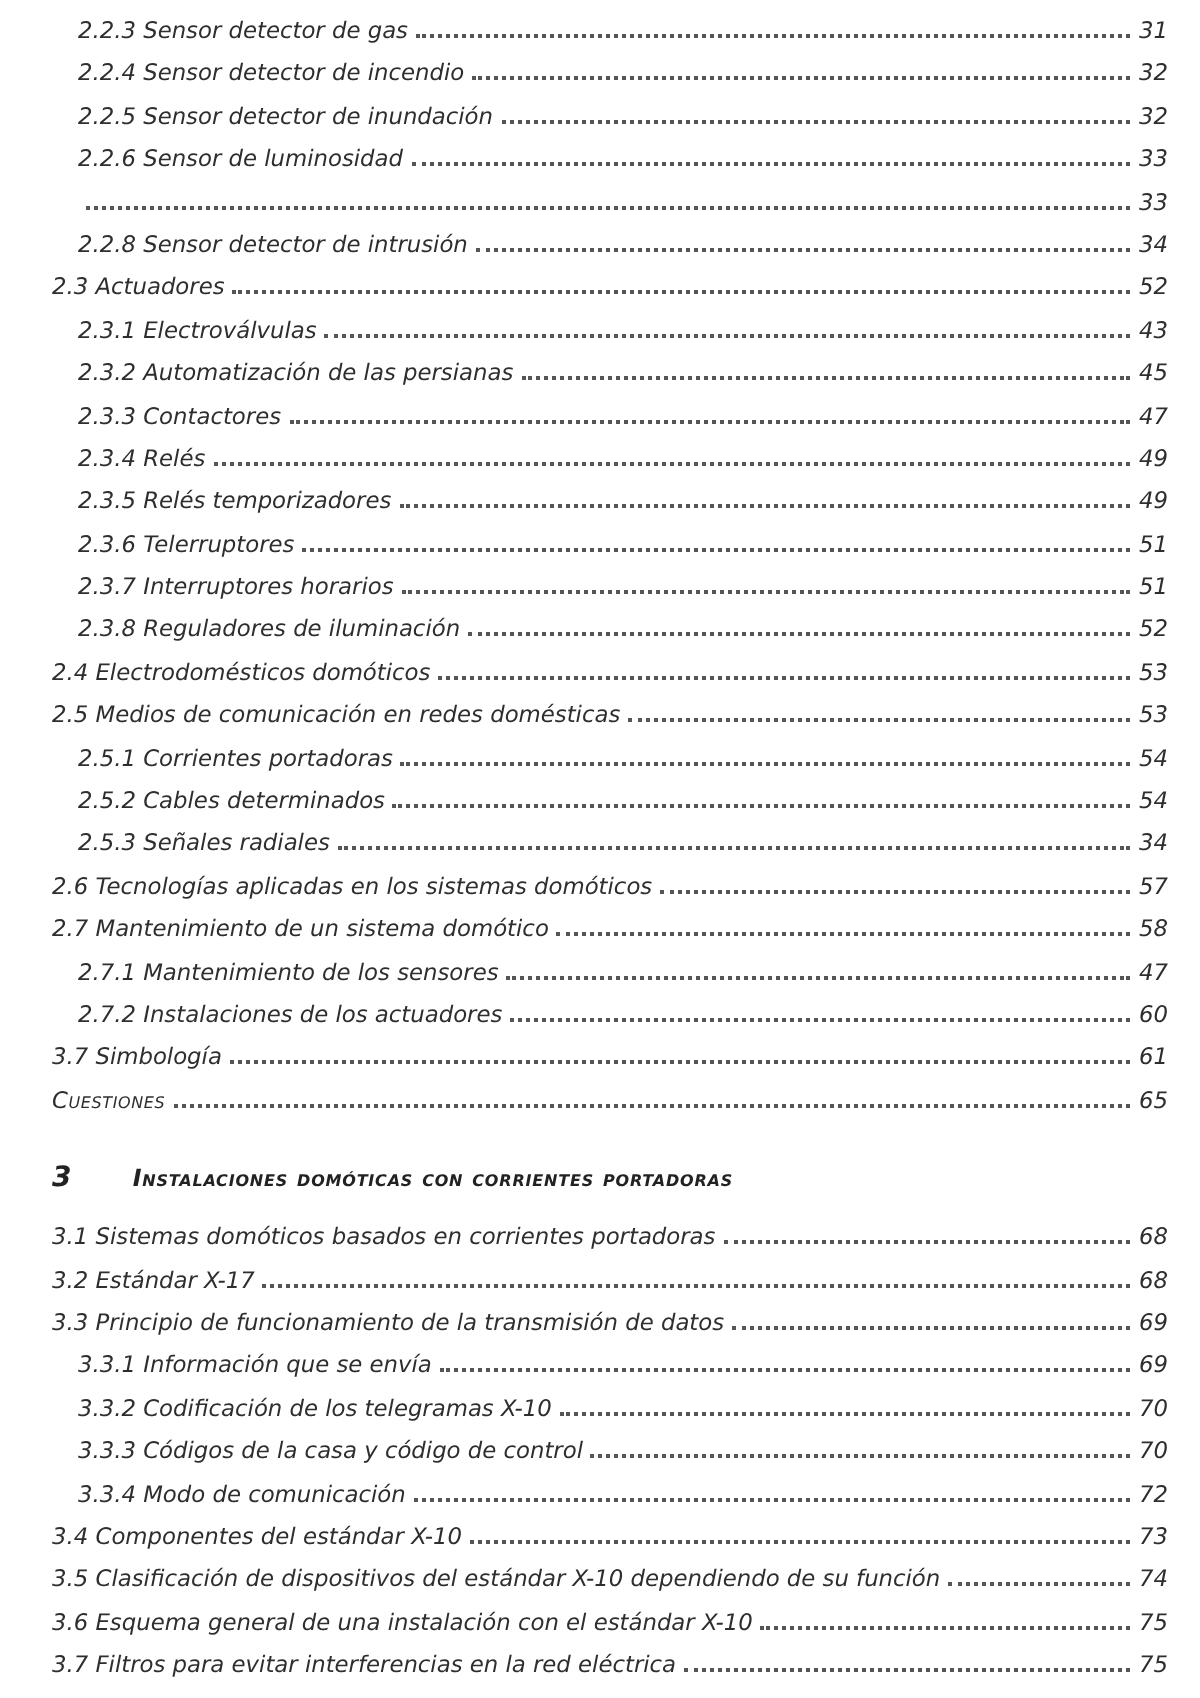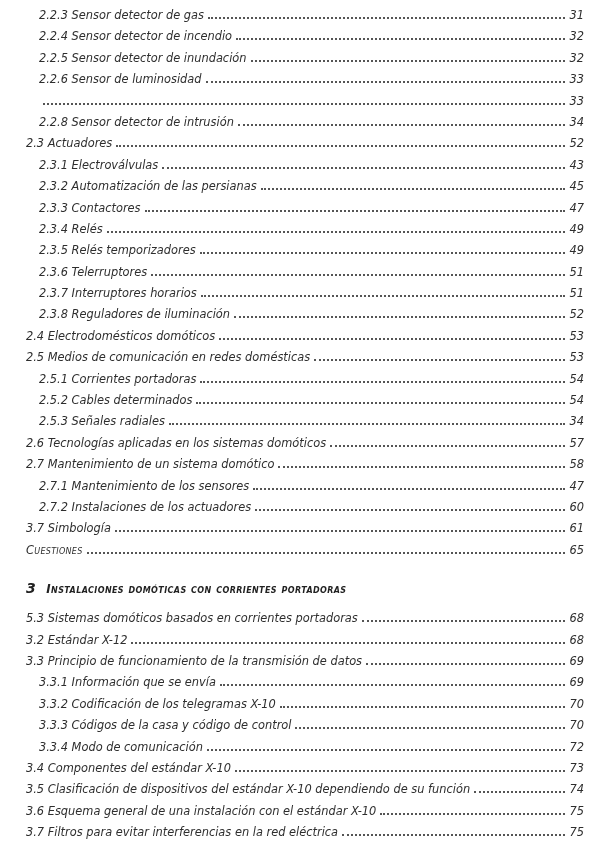--- a/index.html
+++ b/index.html
@@ -60,20 +60,21 @@
     white-space: nowrap;
   }
   .chapter-heading .chapter-num {
     font-size: 14px;
     margin-right: 5px;
   }
   .chapter-heading .chapter-title {
     font-size: 11.8px;
     font-variant: small-caps;
     letter-spacing: 0.4px;
+    margin-left: 20px;
   }
 </style>
 </head>
 <body>
 
 <div class="page">
   <div class="toc-list">
   <div class="toc-row level-3">
     <span class="toc-label">2.2.3 Sensor detector de gas</span>
     <span class="dot-leader"></span>
@@ -228,27 +229,27 @@
     <span class="dot-leader"></span>
     <span class="page-num">65</span>
   </div>
 
   <div class="chapter-heading">
     <span class="chapter-num">3</span>
     <span class="chapter-title">Instalaciones domóticas con corrientes portadoras</span>
   </div>
 
   <div class="toc-row level-2">
-    <span class="toc-label">5.3 Sistemas domóticos basados en corrientes portadoras</span>
+    <span class="toc-label">3.1 Sistemas domóticos basados en corrientes portadoras</span>
     <span class="dot-leader"></span>
     <span class="page-num">68</span>
   </div>
 
   <div class="toc-row level-2">
-    <span class="toc-label">3.2 Estándar X-12</span>
+    <span class="toc-label">3.2 Estándar X-17</span>
     <span class="dot-leader"></span>
     <span class="page-num">68</span>
   </div>
 
   <div class="toc-row level-2">
     <span class="toc-label">3.3 Principio de funcionamiento de la transmisión de datos</span>
     <span class="dot-leader"></span>
     <span class="page-num">69</span>
   </div>
 

